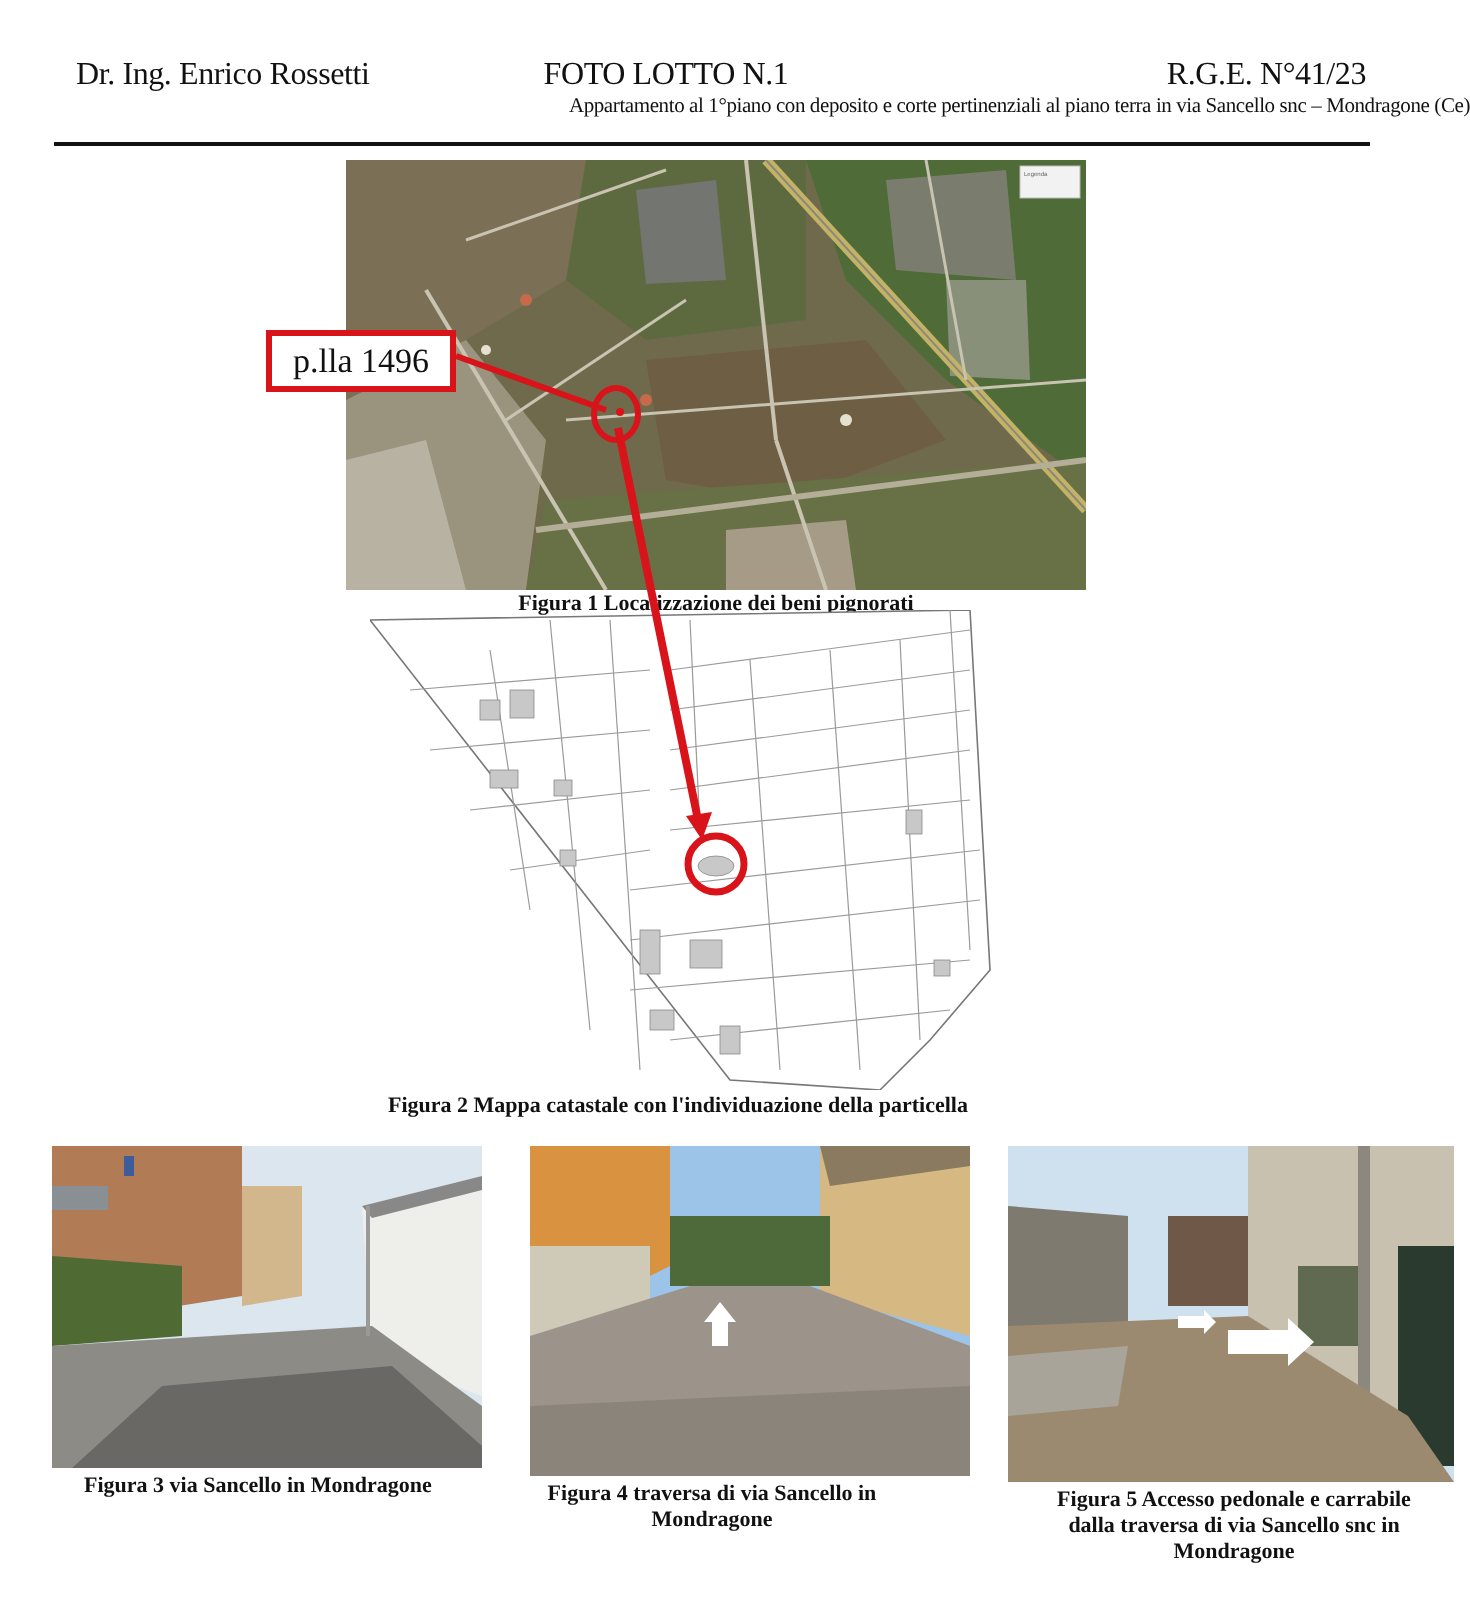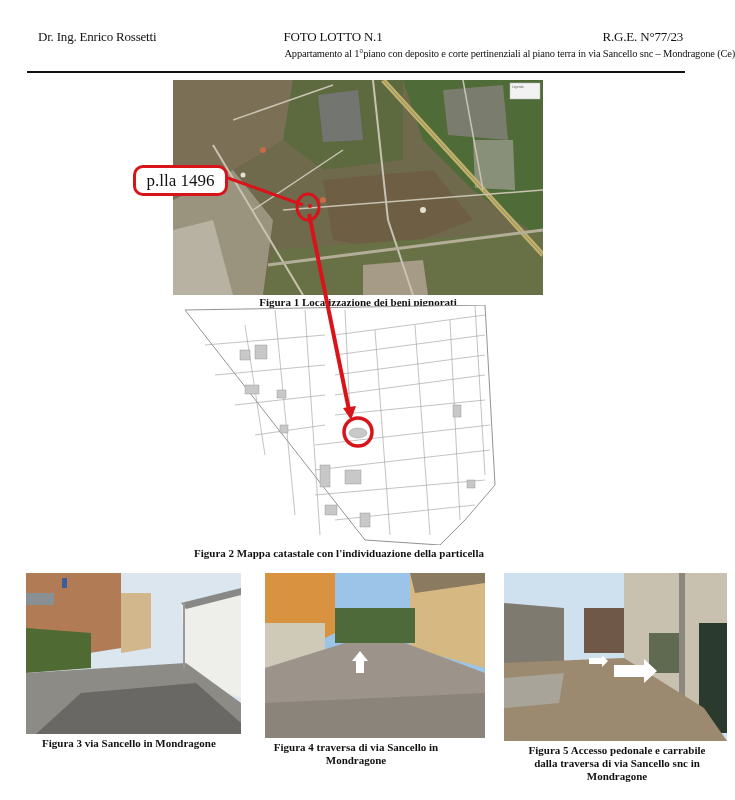--- a/index.html
+++ b/index.html
@@ -1,34 +1,34 @@
 <!DOCTYPE html>
 <html><head>
 <meta charset="utf-8">
 <style>
   html, body { margin: 0; padding: 0; background: #ffffff; }
   body { width: 735px; height: 800px; position: relative; overflow: hidden; font-family: "Liberation Serif", "DejaVu Serif", serif; color: #111; }
   .abs { position: absolute; }
-  .hdr { font-size: 13px; letter-spacing: -0.2px; }
+  .hdr { font-size: 16px; letter-spacing: -0.2px; }
   .hdr-left { left: 38px; top: 29px; }
   .hdr-center { left: 0; width: 666px; top: 29px; text-align: center; }
   .hdr-right { right: 52px; top: 29px; }
   .hdr-sub { left: 0; width: 735px; top: 48px; text-align: right; font-size: 10.5px; letter-spacing: -0.2px; }
   .rule { left: 27px; top: 71px; width: 658px; height: 2px; background: #111; }
   .caption { font-weight: bold; font-size: 11px; text-align: center; line-height: 13px; }
   .frame { overflow: hidden; }
   .label-box { background: #fff; border: 3px solid #d8141a; font-size: 17px; display: flex; align-items: center; justify-content: center; box-sizing: border-box; }
   svg { display: block; }
 </style>
 </head>
 <body>
 
 <div class="abs hdr hdr-left">Dr. Ing. Enrico Rossetti</div>
 <div class="abs hdr hdr-center">FOTO LOTTO N.1</div>
-<div class="abs hdr hdr-right">R.G.E. N°77/23</div>
+<div class="abs hdr hdr-right">R.G.E. N°41/23</div>
 <div class="abs hdr-sub">Appartamento al 1°piano con deposito e corte pertinenziali al piano terra in via Sancello snc – Mondragone (Ce)</div>
 <div class="abs rule"></div>
 
 <div class="abs frame" style="left:173px; top:80px; width:370px; height:215px;">
   <svg width="370" height="215" viewBox="0 0 370 215">
     <rect width="370" height="215" fill="#6f6a4c"></rect>
     <polygon points="0,0 140,0 110,60 60,90 0,120" fill="#7b6f55"></polygon>
     <polygon points="120,0 230,0 230,80 150,90 110,60" fill="#5d6a40"></polygon>
     <polygon points="145,15 185,10 190,60 150,62" fill="#737570"></polygon>
     <polygon points="230,0 370,0 370,160 300,110 250,60" fill="#4f6b38"></polygon>
@@ -108,21 +108,21 @@
 <div class="abs caption" style="left:0; width:678px; top:547px; font-size:11px;">Figura 2 Mappa catastale con l'individuazione della particella</div>
 
 <svg class="abs" width="735" height="800" viewBox="0 0 735 800" style="left:0; top:0; pointer-events:none;">
   <line x1="228" y1="178" x2="303" y2="205" stroke="#d8141a" stroke-width="3"></line>
   <ellipse cx="308" cy="207" rx="11" ry="13" fill="none" stroke="#d8141a" stroke-width="3"></ellipse>
   <circle cx="310" cy="206" r="2" fill="#d8141a"></circle>
   <line x1="309" y1="214" x2="349" y2="410" stroke="#d8141a" stroke-width="4"></line>
   <polygon points="343,408 356,406 351,420" fill="#d8141a"></polygon>
   <circle cx="358" cy="432" r="14" fill="none" stroke="#d8141a" stroke-width="3.5"></circle>
 </svg>
-<div class="abs label-box" style="left:133px; top:165px; width:95px; height:31px;border-radius:10px;">p.lla 1496</div>
+<div class="abs label-box" style="left:133px; top:165px; width:95px; height:31px;">p.lla 1496</div>
 
 <div class="abs frame" style="left:26px; top:573px; width:215px; height:161px;">
   <svg width="215" height="161" viewBox="0 0 215 161">
     <rect width="215" height="161" fill="#dbe6ef"></rect>
     <polygon points="0,0 95,0 95,75 0,90" fill="#b07b55"></polygon>
     <polygon points="95,20 125,20 125,75 95,80" fill="#d2b68c"></polygon>
     <rect x="0" y="20" width="28" height="12" fill="#8a8f94"></rect>
     <rect x="36" y="5" width="5" height="10" fill="#3c5c9a"></rect>
     <polygon points="0,55 65,60 65,95 0,100" fill="#4f6b33"></polygon>
     <polygon points="155,30 215,15 215,125 160,105" fill="#eeeeea"></polygon>

